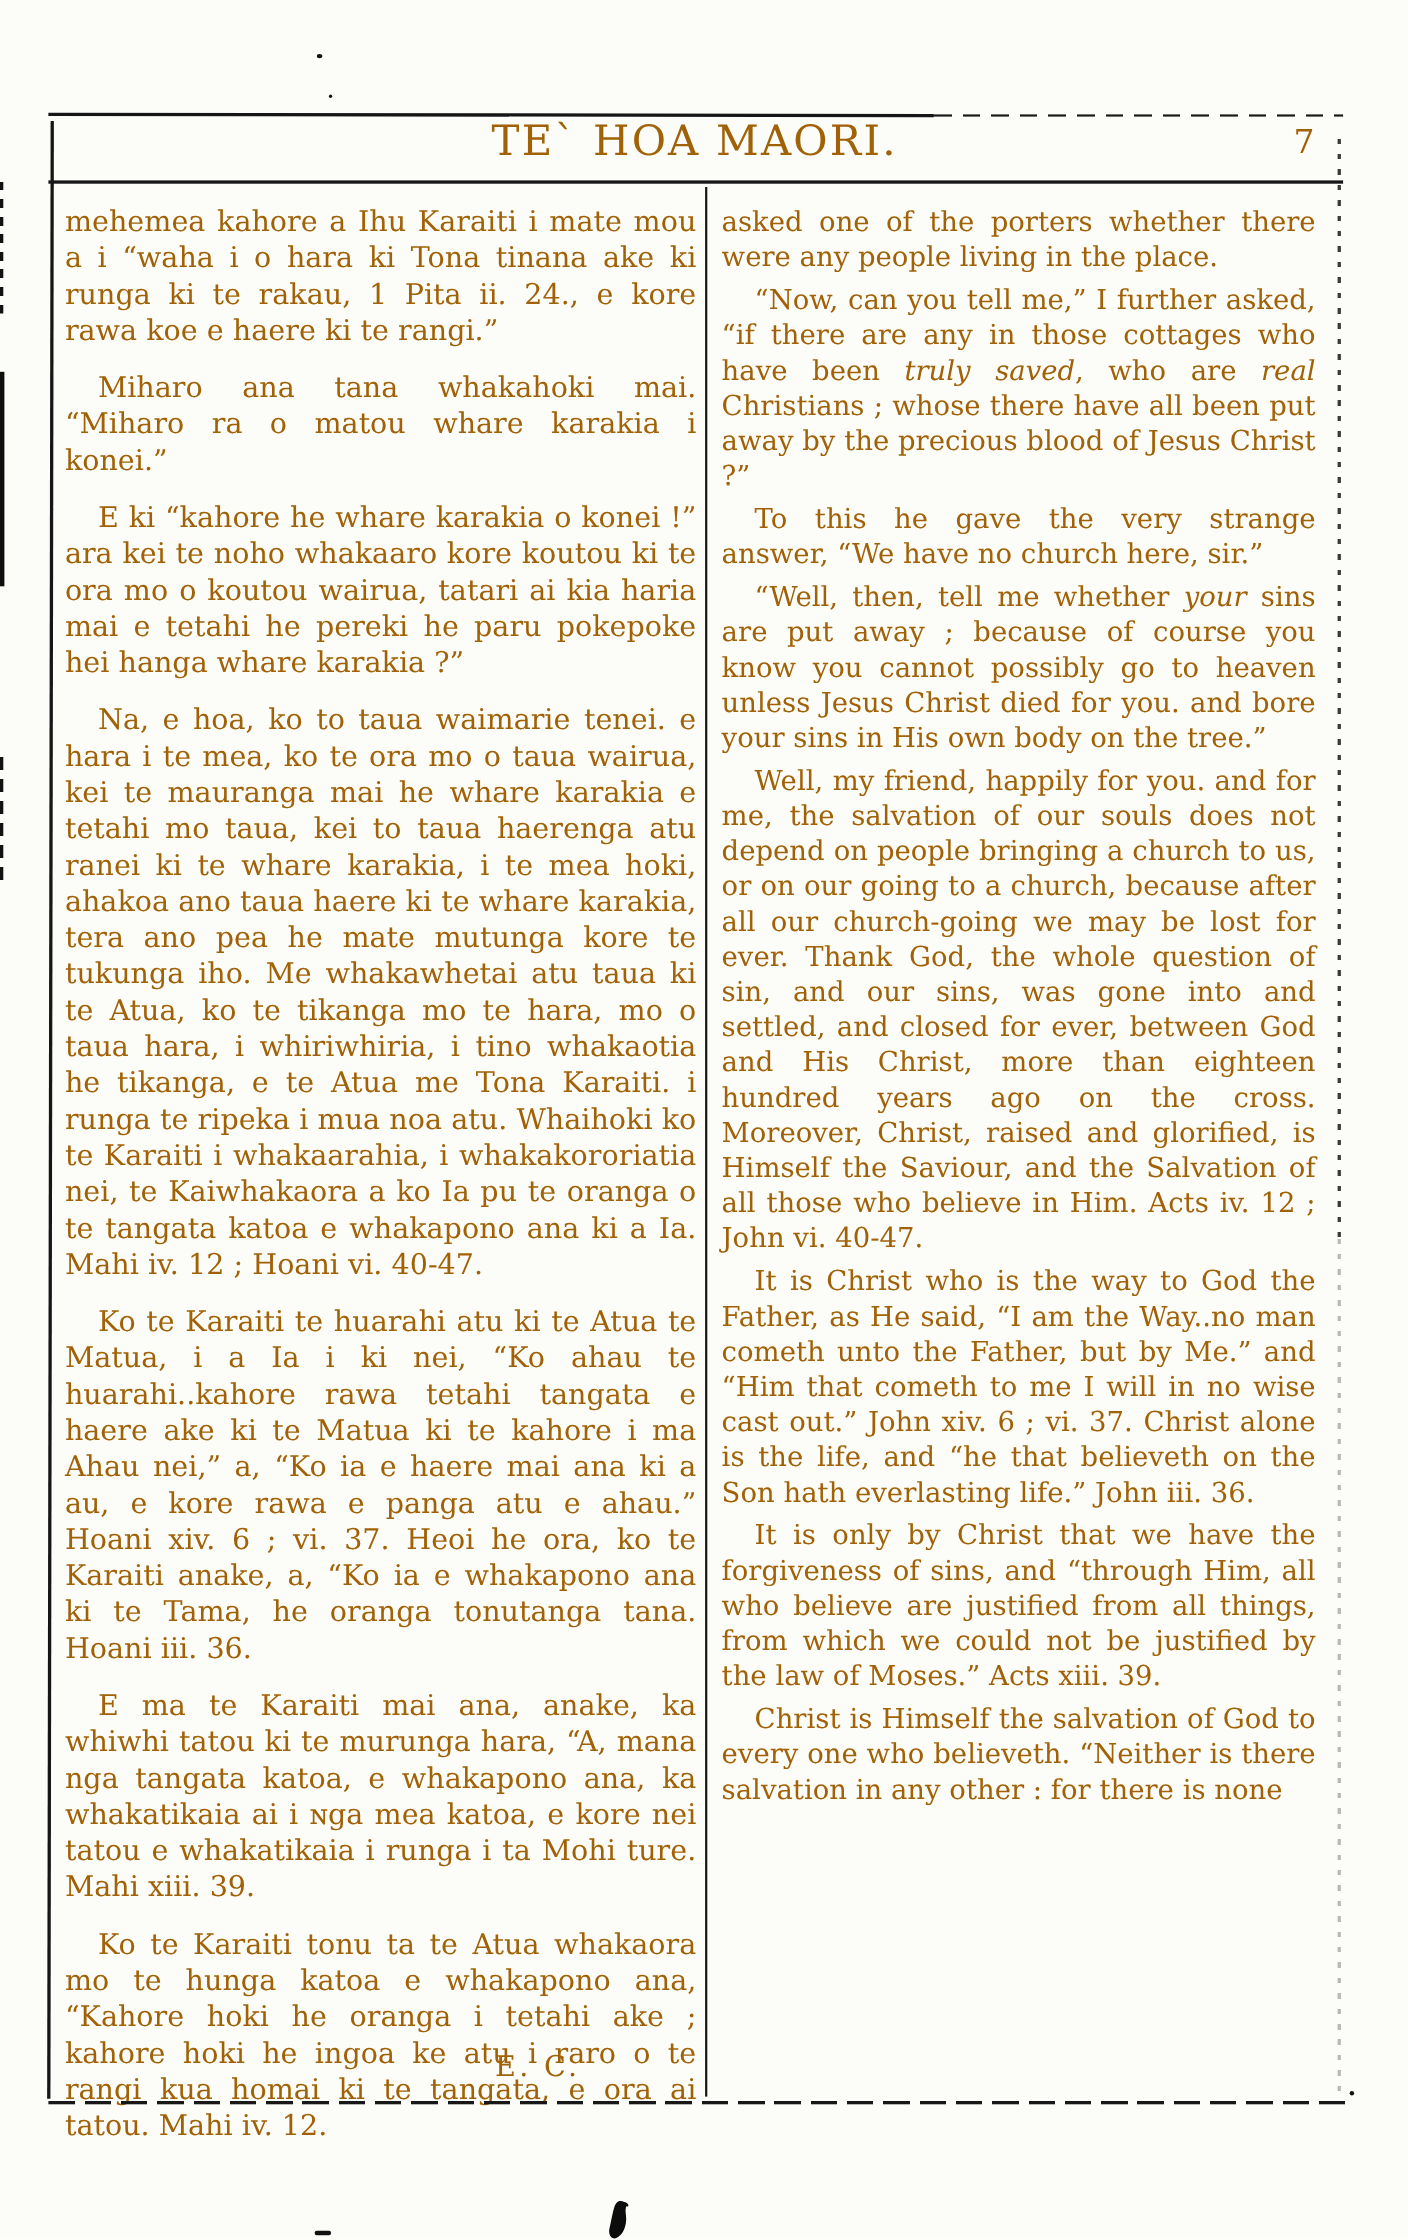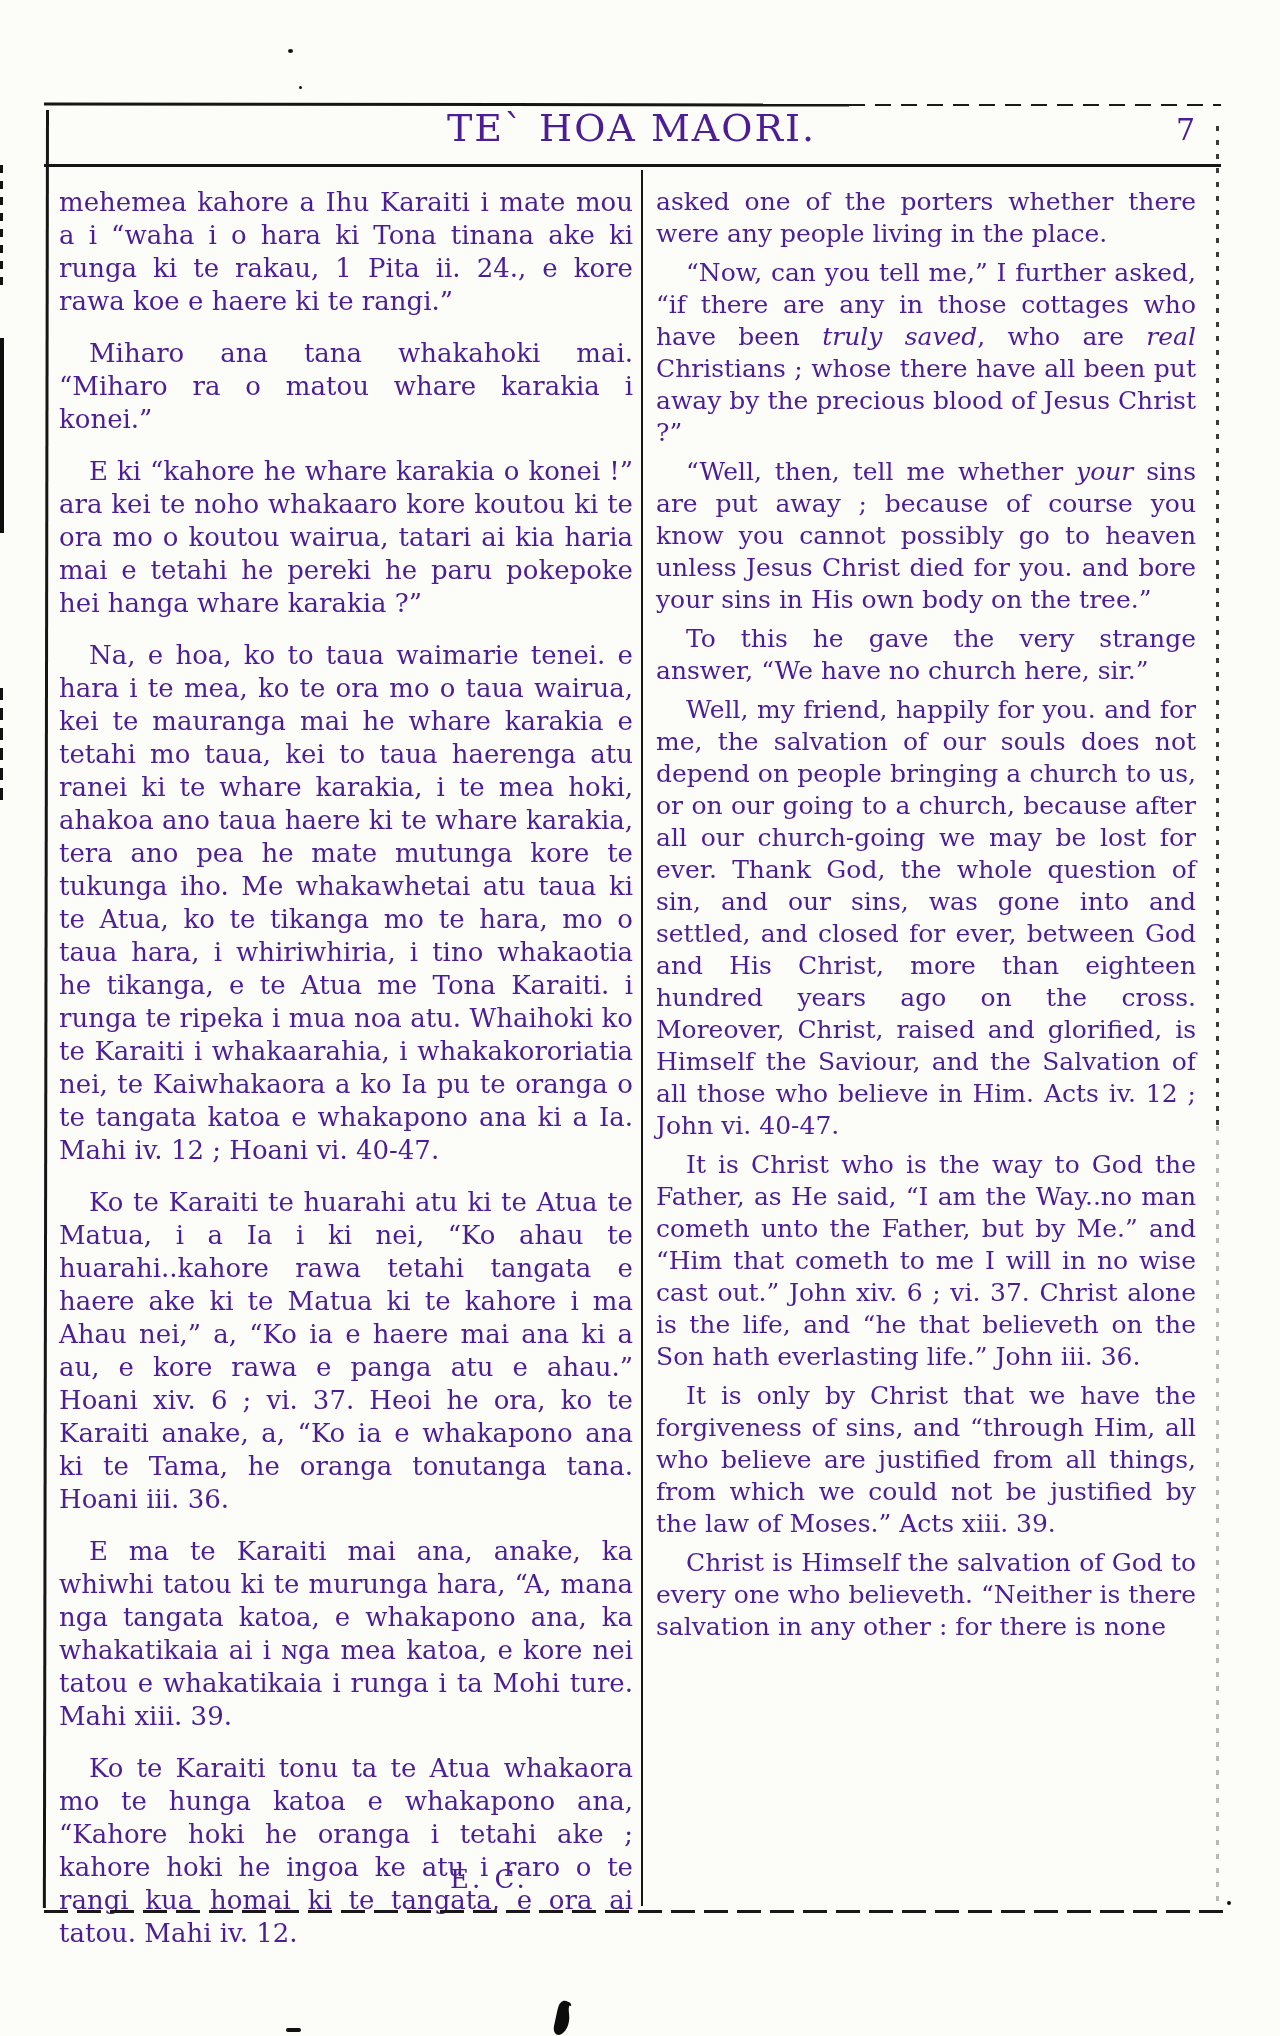--- a/index.html
+++ b/index.html
@@ -1,18 +1,18 @@
 <!DOCTYPE html>
 <html><head>
 <meta charset="utf-8">
 <style>
   html,body{margin:0;padding:0;background:#ffffff;}
   .page{
     position:relative;width:1280px;height:2036px;overflow:hidden;
-    background:#fcfcf9;color:#4c1d95;
+    background:#fcfcf9;color:#a16207;
     font-family:"DejaVu Serif","Liberation Serif",serif;
     -webkit-font-smoothing:antialiased;
   }
   
   .masthead{
     position:absolute;left:48px;top:106px;width:1167px;
     text-align:center;font-size:38px;letter-spacing:2px;white-space:nowrap;
   }
   .pagenum{position:absolute;left:1176px;top:112px;font-size:30px;}
   
@@ -80,22 +80,22 @@
     <p><span>E ki “kahore he whare karakia o konei !” ara kei te noho whakaaro kore koutou ki te ora mo o koutou wairua, tatari ai kia haria mai e tetahi he pereki he paru pokepoke hei hanga whare karakia ?”</span></p>
     <p><span>Na, e hoa, ko to taua waimarie tenei. e hara i te mea, ko te ora mo o taua wairua, kei te mauranga mai he whare karakia e tetahi mo taua, kei to taua haerenga atu ranei ki te whare karakia, i te mea hoki, ahakoa ano taua haere ki te whare karakia, tera ano pea he mate mutunga kore te tukunga iho. Me whakawhetai atu taua ki te Atua, ko te tikanga mo te hara, mo o taua hara, i whiriwhiria, i tino whakaotia he tikanga, e te Atua me Tona Karaiti. i runga te ripeka i mua noa atu. Whaihoki ko te Karaiti i whakaarahia, i whakakororiatia nei, te Kaiwhakaora a ko Ia pu te oranga o te tangata katoa e whakapono ana ki a Ia. Mahi iv. 12 ; Hoani vi. 40-47.</span></p>
     <p><span>Ko te Karaiti te huarahi atu ki te Atua te Matua, i a Ia i ki nei, “Ko ahau te huarahi..kahore rawa tetahi tangata e haere ake ki te Matua ki te kahore i ma Ahau nei,” a, “Ko ia e haere mai ana ki a au, e kore rawa e panga atu e ahau.” Hoani xiv. 6 ; vi. 37. Heoi he ora, ko te Karaiti anake, a, “Ko ia e whakapono ana ki te Tama, he oranga tonutanga tana. Hoani iii. 36.</span></p>
     <p><span>E ma te Karaiti mai ana, anake, ka whiwhi tatou ki te murunga hara, “A, mana nga tangata katoa, e whakapono ana, ka whakatikaia ai i ɴga mea katoa, e kore nei tatou e whakatikaia i runga i ta Mohi ture. Mahi xiii. 39.</span></p>
     <p><span>Ko te Karaiti tonu ta te Atua whakaora mo te hunga katoa e whakapono ana, “Kahore hoki he oranga i tetahi ake ; kahore hoki he ingoa ke atu i raro o te rangi kua homai ki te tangata, e ora ai tatou. Mahi iv. 12.</span></p>
   </div>
 
   <div class="col col-right">
     <p class="noindent"><span>asked one of the porters whether there were any people living in the place.</span></p>
     <p><span>“Now, can you tell me,” I further asked, “if there are any in those cottages who have been </span><span class="it">truly saved</span><span>, who are </span><span class="it">real</span><span> Christians ; whose there have all been put away by the precious blood of Jesus Christ ?”</span></p>
+    <p><span>To this he gave the very strange answer, “We have no church here, sir.”</span></p>
     <p><span>“Well, then, tell me whether </span><span class="it">your</span><span> sins are put away ; because of course you know you cannot possibly go to heaven unless Jesus Christ died for you. and bore your sins in His own body on the tree.”</span></p>
-    <p><span>To this he gave the very strange answer, “We have no church here, sir.”</span></p>
     <p><span>Well, my friend, happily for you. and for me, the salvation of our souls does not depend on people bringing a church to us, or on our going to a church, because after all our church-going we may be lost for ever. Thank God, the whole question of sin, and our sins, was gone into and settled, and closed for ever, between God and His Christ, more than eighteen hundred years ago on the cross. Moreover, Christ, raised and glorified, is Himself the Saviour, and the Salvation of all those who believe in Him. Acts iv. 12 ; John vi. 40-47.</span></p>
     <p><span>It is Christ who is the way to God the Father, as He said, “I am the Way..no man cometh unto the Father, but by Me.” and “Him that cometh to me I will in no wise cast out.” John xiv. 6 ; vi. 37. Christ alone is the life, and “he that believeth on the Son hath everlasting life.” John iii. 36.</span></p>
     <p><span>It is only by Christ that we have the forgiveness of sins, and “through Him, all who believe are justified from all things, from which we could not be justified by the law of Moses.” Acts xiii. 39.</span></p>
     <p><span>Christ is Himself the salvation of God to every one who believeth. “Neither is there salvation in any other : for there is none</span></p>
   </div>
 
   <div class="sig">E. C.</div>
 
   <div id="rule-bottom"></div>
   <div class="speck" id="corner-dot"></div>

